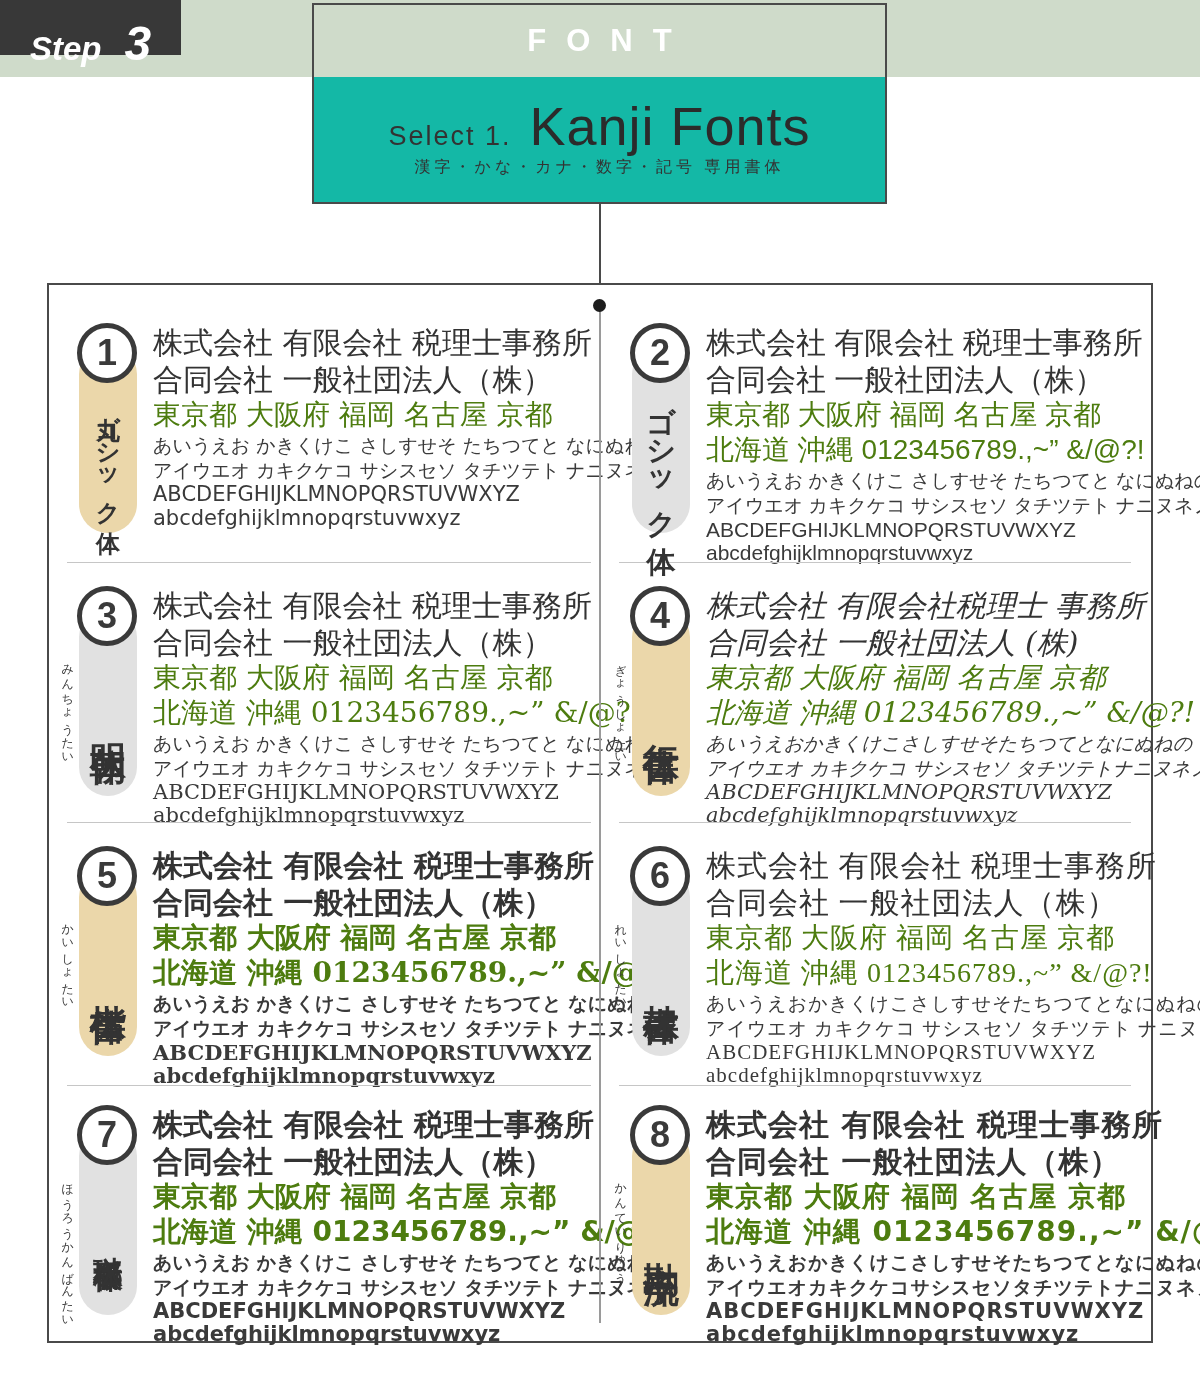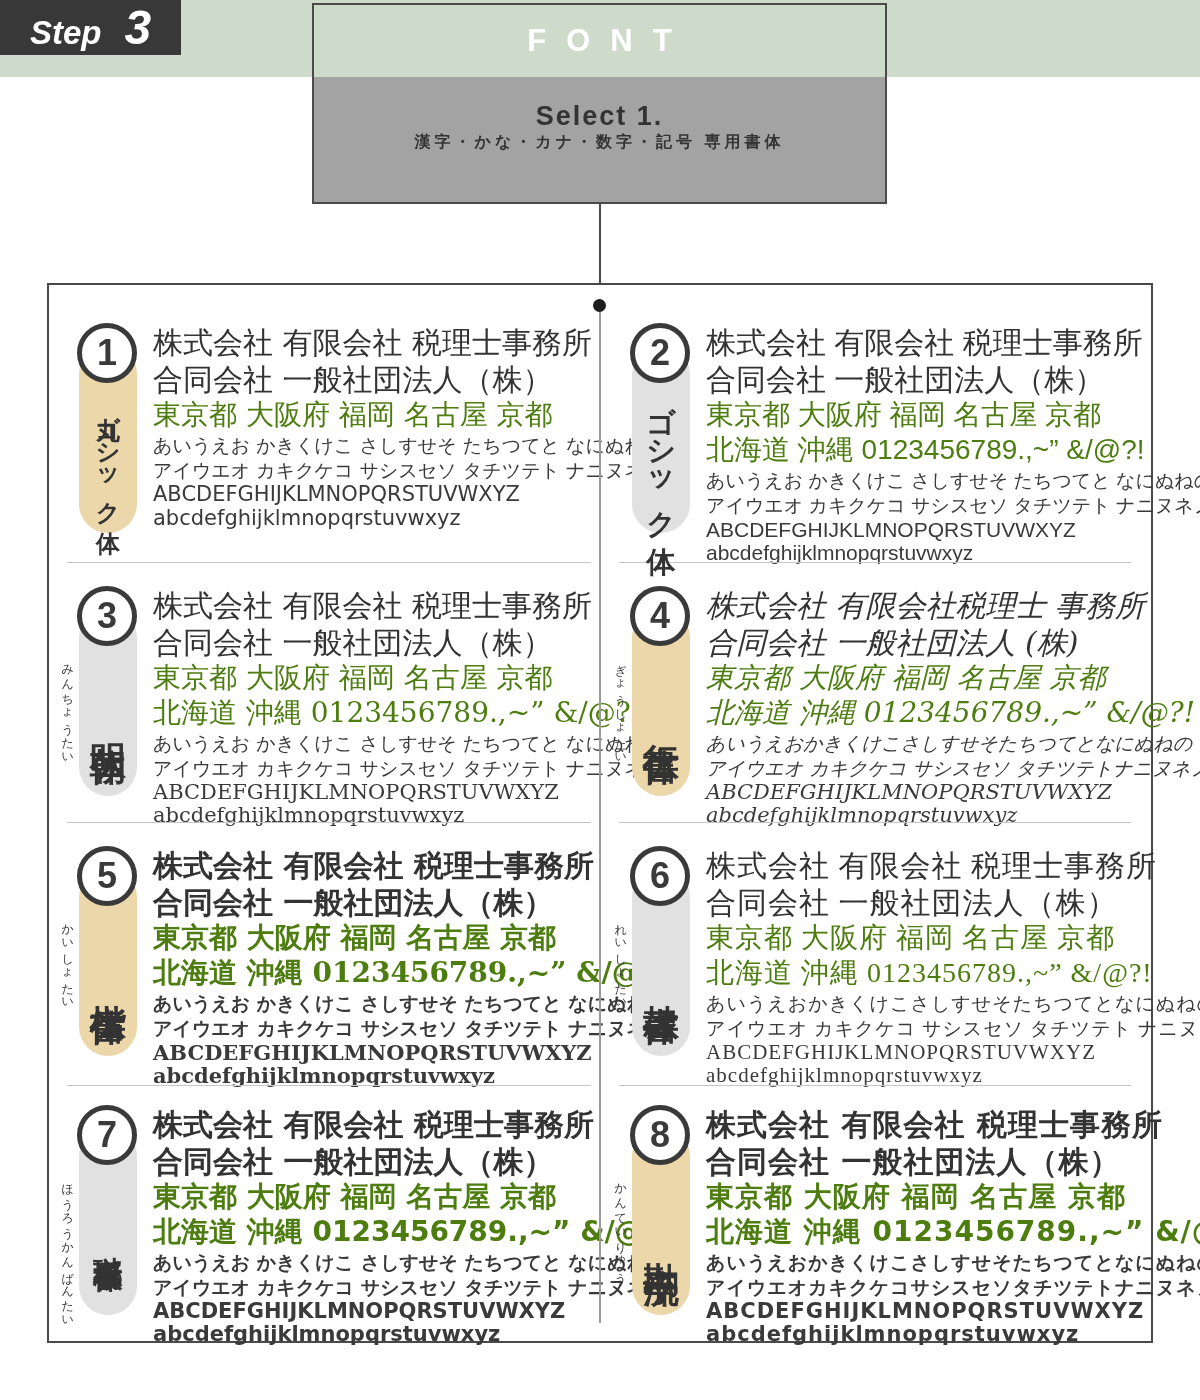--- a/index.html
+++ b/index.html
@@ -6,32 +6,32 @@
   body{
     width:1200px;height:1400px;position:relative;background:#fff;
     font-family:"Liberation Sans","DejaVu Sans",sans-serif;color:#3a3a3a;
     overflow:hidden;
   }
   
   .green-band{position:absolute;left:0;top:0;width:1200px;height:77px;background:#cfdbca;}
   .step-badge{
     position:absolute;left:0;top:0;width:181px;height:55px;background:#383838;
     display:flex;align-items:baseline;justify-content:center;gap:23px;color:#fff;
-    padding-top:4px;box-sizing:border-box;
+    padding-top:20px;box-sizing:border-box;
   }
   .step-word{font-size:33px;font-weight:bold;font-style:italic;line-height:48px;}
   .step-num{font-size:48px;font-weight:bold;font-style:italic;line-height:48px;}
   
   .header-box{
     position:absolute;left:312px;top:3px;width:575px;height:201px;
-    border:2px solid #4a4a4a;background:#a3a3a3;box-sizing:border-box;
+    border:2px solid #4a4a4a;background:#14b8a6;box-sizing:border-box;
   }
   .header-green{height:72px;background:#cfdbca;display:flex;align-items:center;justify-content:center;}
   .banner-title{color:#fff;font-size:31px;font-weight:bold;letter-spacing:20px;padding-left:20px;}
-  .header-main{text-align:center;padding-top:24px;font-weight:bold;}
+  .header-main{text-align:center;padding-top:18px;}
   .title-line{display:flex;align-items:baseline;justify-content:center;gap:18px;}
   .select-label{font-size:27px;color:#333;letter-spacing:2px;}
   .kanji-title{font-size:54px;color:#2b2b2b;letter-spacing:1px;}
   .header-subtitle{font-size:16px;color:#333;letter-spacing:4px;}
   
   .connector-line{position:absolute;left:599px;top:204px;width:2px;height:108px;background:#4a4a4a;}
   .connector-dot{position:absolute;left:593px;top:299px;width:13px;height:13px;border-radius:50%;background:#1d1d1d;z-index:3;}
   
   .main-box{
     position:absolute;left:47px;top:283px;width:1106px;height:1060px;
@@ -91,20 +91,21 @@
   <span class="step-num">3</span>
 </div>
 
 <div class="header-box">
   <div class="header-green">
     <span class="banner-title">FONT</span>
   </div>
   <div class="header-main">
     <div class="title-line">
       <span class="select-label">Select 1.</span>
+      <span class="kanji-title">Kanji Fonts</span>
     </div>
     <div class="header-subtitle">漢字・かな・カナ・数字・記号 専用書体</div>
   </div>
 </div>
 
 <div class="connector-line"></div>
 <div class="connector-dot"></div>
 
 <div class="main-box">
   <div class="column-divider"></div>

